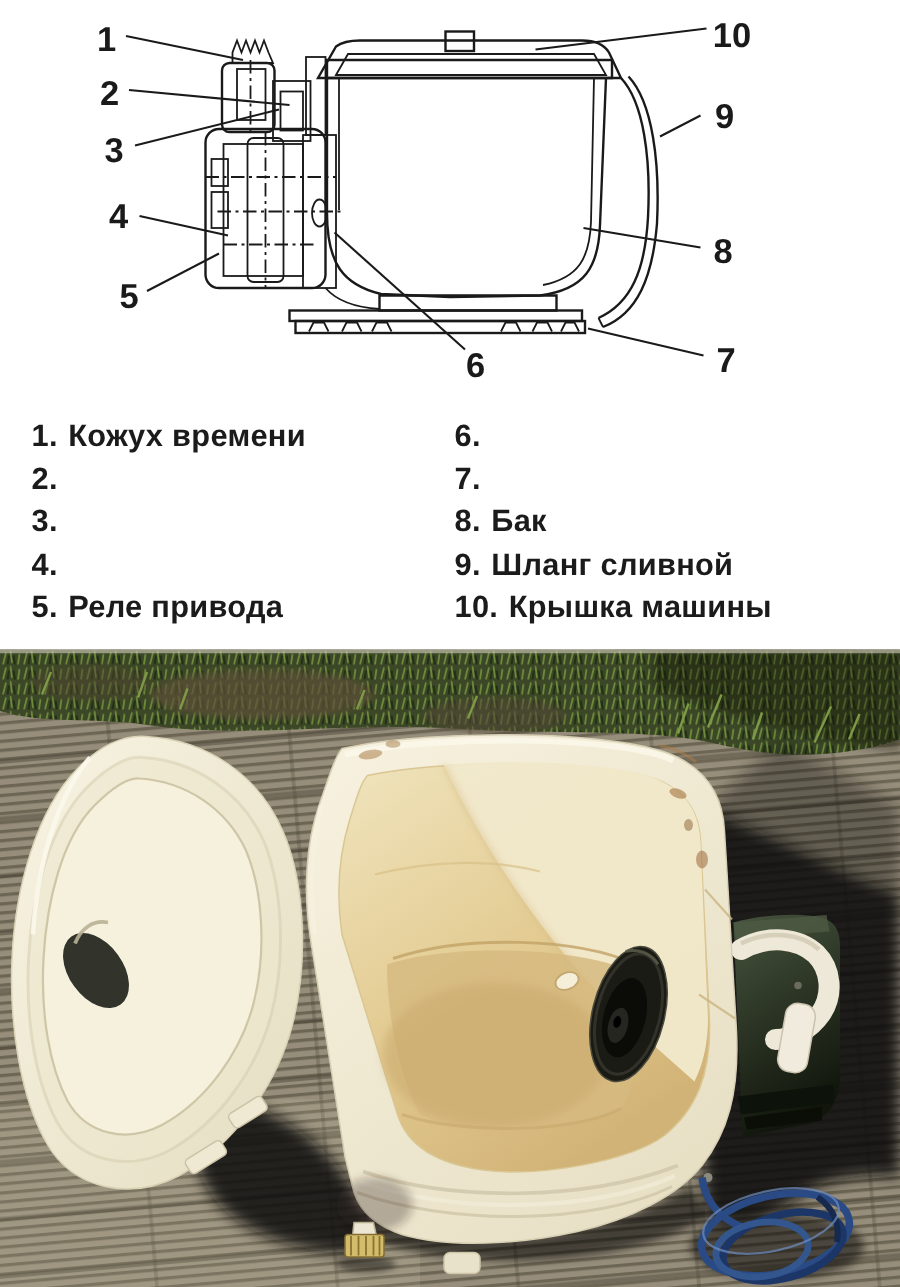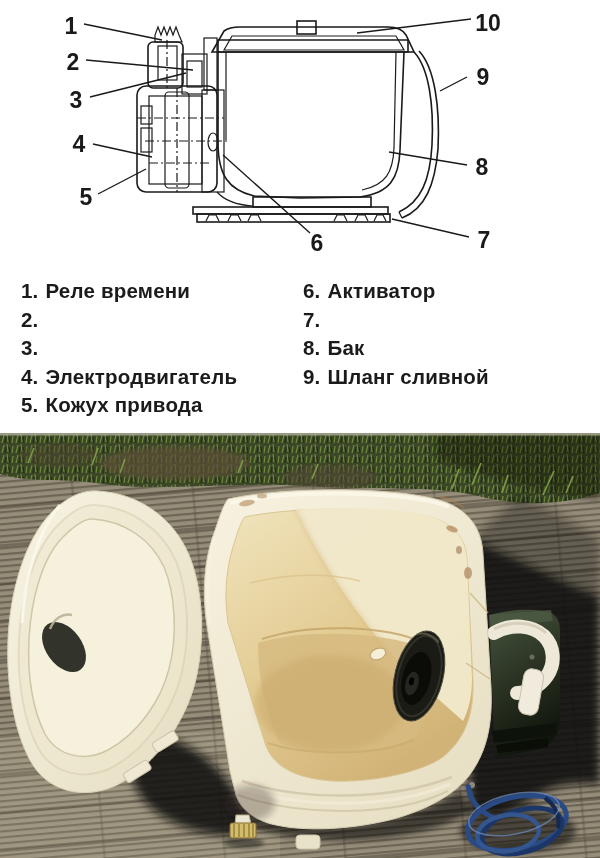--- a/index.html
+++ b/index.html
@@ -120,52 +120,54 @@
         <text class="callout" x="483" y="85">9</text>
         <text class="callout" x="488" y="31">10</text>
       </g>
     </svg>
   </div>
 
   <div class="legend">
     <div class="col left">
       <div class="legend-item">
         <span class="num">1.</span>
-        <span class="lbl">Реле времени</span>
+        <span class="lbl">Кожух времени</span>
       </div>
       <div class="legend-item">
         <span class="num">2.</span>
       </div>
       <div class="legend-item">
         <span class="num">3.</span>
       </div>
       <div class="legend-item">
         <span class="num">4.</span>
-        <span class="lbl">Электродвигатель</span>
       </div>
       <div class="legend-item">
         <span class="num">5.</span>
-        <span class="lbl">Кожух привода</span>
+        <span class="lbl">Реле привода</span>
       </div>
     </div>
     <div class="col right">
       <div class="legend-item">
         <span class="num">6.</span>
-        <span class="lbl">Активатор</span>
       </div>
       <div class="legend-item">
         <span class="num">7.</span>
       </div>
       <div class="legend-item">
         <span class="num">8.</span>
         <span class="lbl">Бак</span>
       </div>
       <div class="legend-item">
         <span class="num">9.</span>
         <span class="lbl">Шланг сливной</span>
+      </div>
+      <div class="legend-item">
+        <span class="num">10.</span>
+        <span class="lbl">Крышка машины</span>
       </div>
     </div>
   </div>
 
   <div class="photo-wrap">
     <svg width="600" height="425" viewBox="0 0 600 425">
       <defs>
         <pattern id="wgrain" width="6" height="6" patternUnits="userSpaceOnUse" patternTransform="rotate(-5)">
           <rect width="6" height="6" fill="#8b8372"></rect>
           <rect width="6" height="2.2" fill="#5d5747"></rect>

